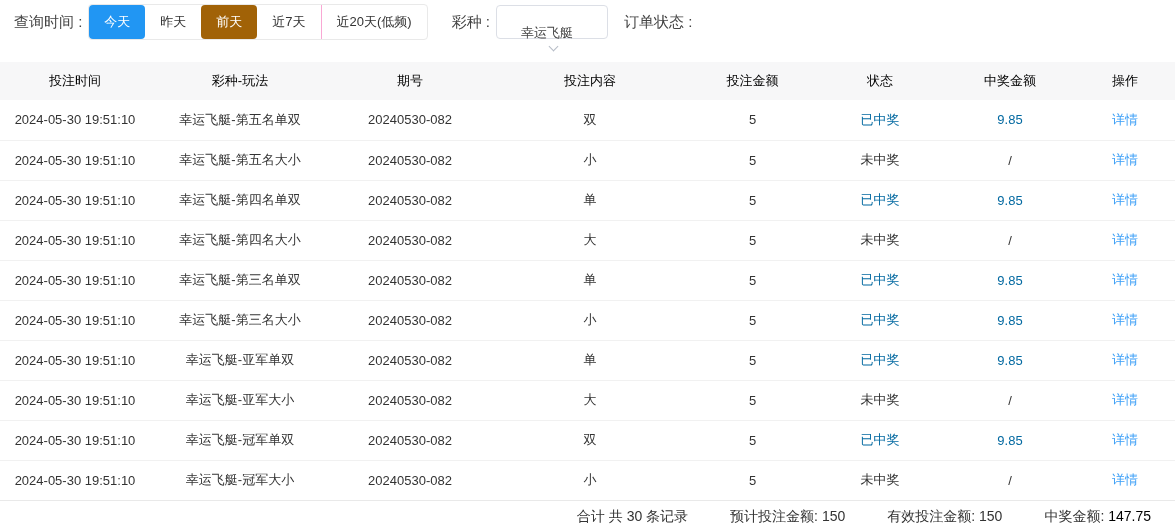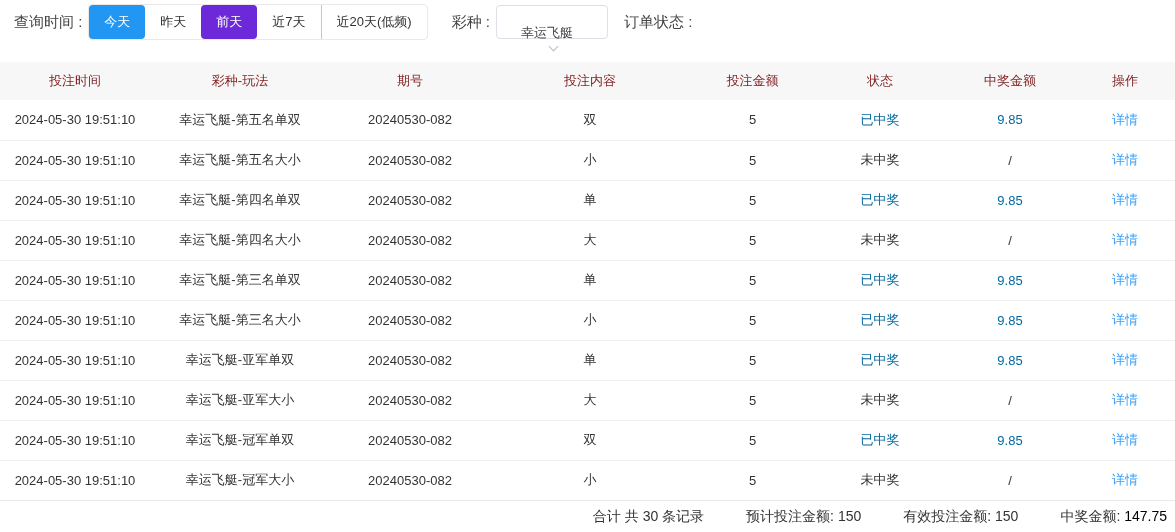--- a/index.html
+++ b/index.html
@@ -5,44 +5,44 @@
   * { margin: 0; padding: 0; box-sizing: border-box; }
   html, body { width: 1175px; height: 532px; background: #fff; overflow: hidden; }
   body { font-family: "Liberation Sans", "DejaVu Sans", sans-serif; font-size: 13px; color: #333; }
 
   
   .filter-bar { height: 44px; display: flex; align-items: center; padding-left: 14px; }
   .filter-label { color: #444; font-size: 15px; margin-right: 6px; white-space: nowrap; }
   .btn-group { display: inline-flex; align-items: center; border: 1px solid #e9e9e9; border-radius: 4px; background: #fff; }
   .seg-btn { border: none; background: transparent; font-size: 13px; color: #333; padding: 8px 15px; cursor: pointer; border-radius: 4px; font-family: inherit; white-space: nowrap; }
   .seg-btn.active-primary { background: #2196f3; color: #fff; }
-  .seg-btn.active-light { background: #6d28d9; color: #fff; }
+  .seg-btn.active-light { background: #a16207; color: #fff; }
   .seg-btn.divided { border-left: 1px solid #f9a8d4; border-radius: 0 4px 4px 0; }
   .spacer-lg { width: 24px; }
   .spacer-md { width: 16px; }
   .select-box { display: inline-flex; align-items: center; justify-content: space-between; border: 1px solid #dcdfe6; border-radius: 4px; height: 34px; padding: 18px 10px 0 14px; min-width: 112px; background: #fff; cursor: pointer; flex-direction: column; }
   .select-value { color: #444; margin-right: 14px; }
   .chevron { width: 10px; height: 10px; display: inline-block; position: relative; }
   .chevron::before { content: ""; position: absolute; left: 1px; top: 1px; width: 6px; height: 6px; border-right: 1px solid #b6bcc6; border-bottom: 1px solid #b6bcc6; transform: rotate(45deg); }
   .query-btn { background: #2196f3; color: #fff; border: none; border-radius: 4px; height: 36px; padding: 0 28px; font-size: 13px; cursor: pointer; font-family: inherit; }
 
   
   .table-wrap { margin-top: 18px; }
   table { width: 1175px; border-collapse: collapse; table-layout: fixed; }
   col.c1 { width: 150px; } col.c2 { width: 180px; } col.c3 { width: 160px; }
   col.c4 { width: 200px; } col.c5 { width: 125px; } col.c6 { width: 130px; }
   col.c7 { width: 130px; } col.c8 { width: 100px; }
-  thead th { background: #f7f7f8; height: 38px; font-weight: normal; color: #7f1d1d; font-size: 13px; text-align: center; }
+  thead th { background: #f7f7f8; height: 38px; font-weight: normal; color: #000000; font-size: 13px; text-align: center; }
   tbody td { height: 40px; text-align: center; color: #333; font-size: 13px; border-bottom: 1px solid #f1f1f1; background: #fff; }
   tbody tr:last-child td { border-bottom: none; }
   .win { color: #0369a1; }
   .link { color: #3b9ff7; cursor: pointer; text-decoration: none; }
 
   
-  .summary-bar { height: 32px; border-top: 1px solid #e9e9e9; display: flex; align-items: center; justify-content: flex-end; font-size: 14px; color: #333; padding-right: 8px; }
+  .summary-bar { height: 32px; border-top: 1px solid #e9e9e9; display: flex; align-items: center; justify-content: flex-end; font-size: 14px; color: #333; padding-right: 24px; }
   .summary-item { margin-left: 42px; white-space: nowrap; }
   .summary-item .val-red { color: #000000; margin-top: 28px; }
 </style>
 </head>
 <body>
 
 <div class="filter-bar">
   <span class="filter-label">查询时间 :</span>
   <div class="btn-group">
     <button class="seg-btn active-primary">今天</button>

